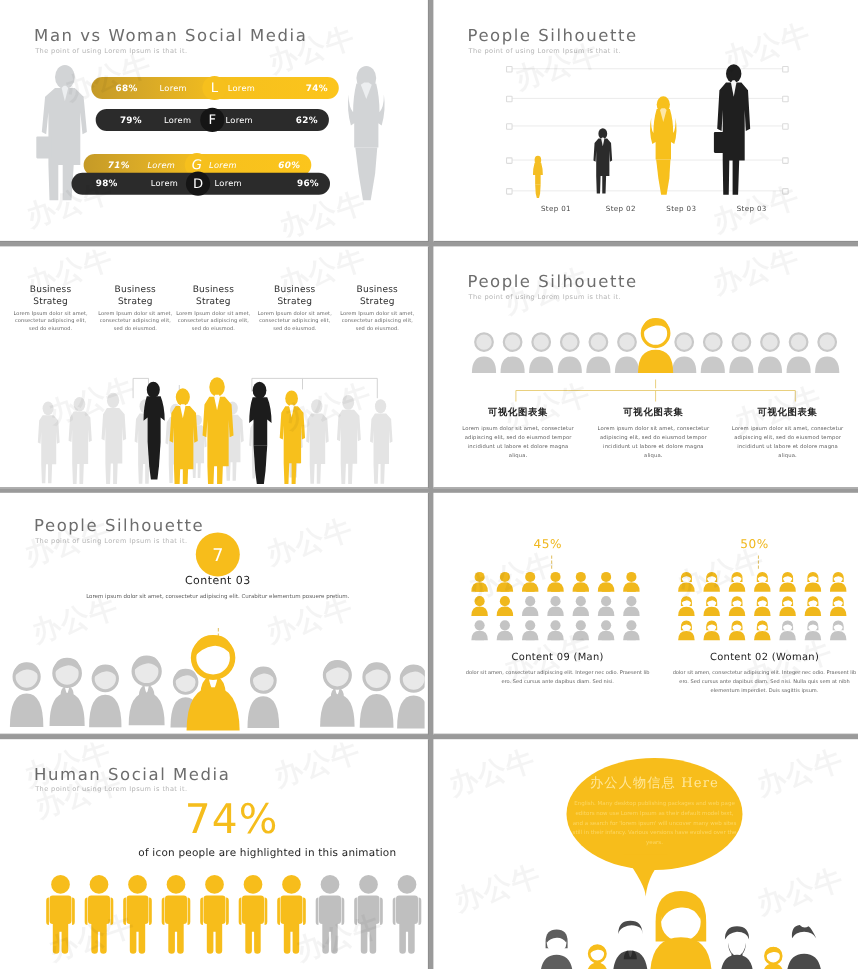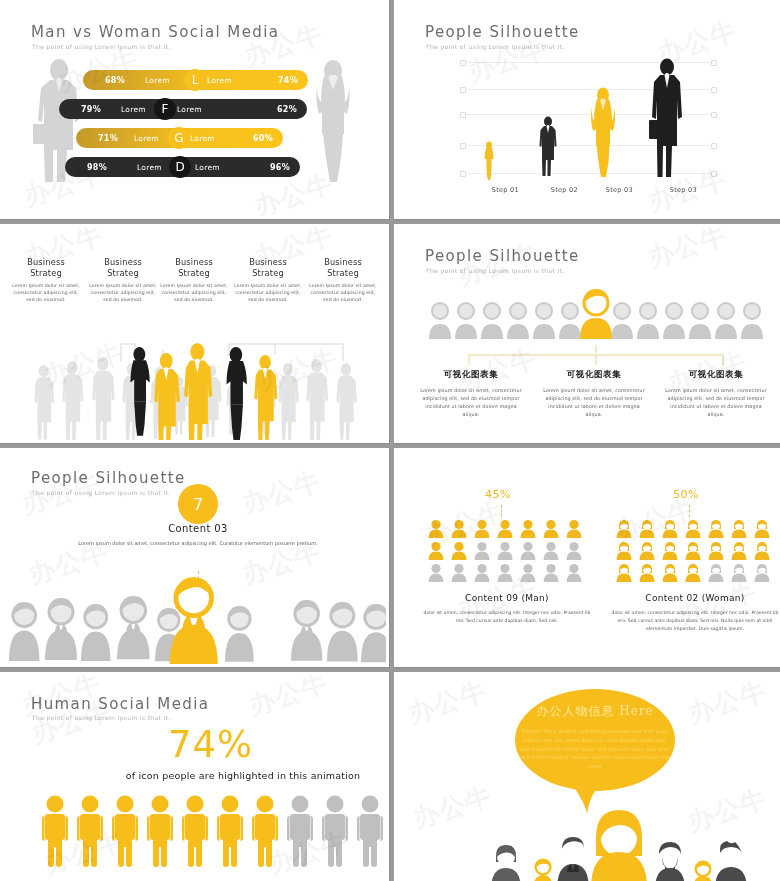--- a/index.html
+++ b/index.html
@@ -119,31 +119,31 @@
   <div class="bar gold" style="left:80px;top:67px;width:225px;">
     <span class="pct" style="left:10px;">68%</span>
     <span class="pl" style="left:62px;">Lorem</span>
     <span class="pl" style="left:124px;">Lorem</span>
     <span class="pct" style="right:10px;">74%</span>
     <div class="knob gold" style="left:101px;">
       <span>L</span>
     </div>
   </div>
 
-  <div class="bar dark" style="left:56px;top:96px;width:248px;">
+  <div class="bar dark" style="left:84px;top:96px;width:212px;">
     <span class="pct" style="left:10px;">79%</span>
     <span class="pl" style="left:62px;">Lorem</span>
     <span class="pl" style="left:118px;">Lorem</span>
     <span class="pct" style="right:10px;">62%</span>
     <div class="knob dark" style="left:95px;">
       <span>F</span>
     </div>
   </div>
 
-  <div class="bar gold" style="left:73px;top:125px;width:207px;">
+  <div class="bar gold" style="left:73px;top:137px;width:207px;font-style:italic;">
     <span class="pct" style="left:10px;">71%</span>
     <span class="pl" style="left:58px;">Lorem</span>
     <span class="pl" style="left:114px;">Lorem</span>
     <span class="pct" style="right:10px;">60%</span>
     <div class="knob gold" style="left:92px;">
       <span>G</span>
     </div>
   </div>
 
   <div class="bar dark" style="left:62px;top:154px;width:235px;">

